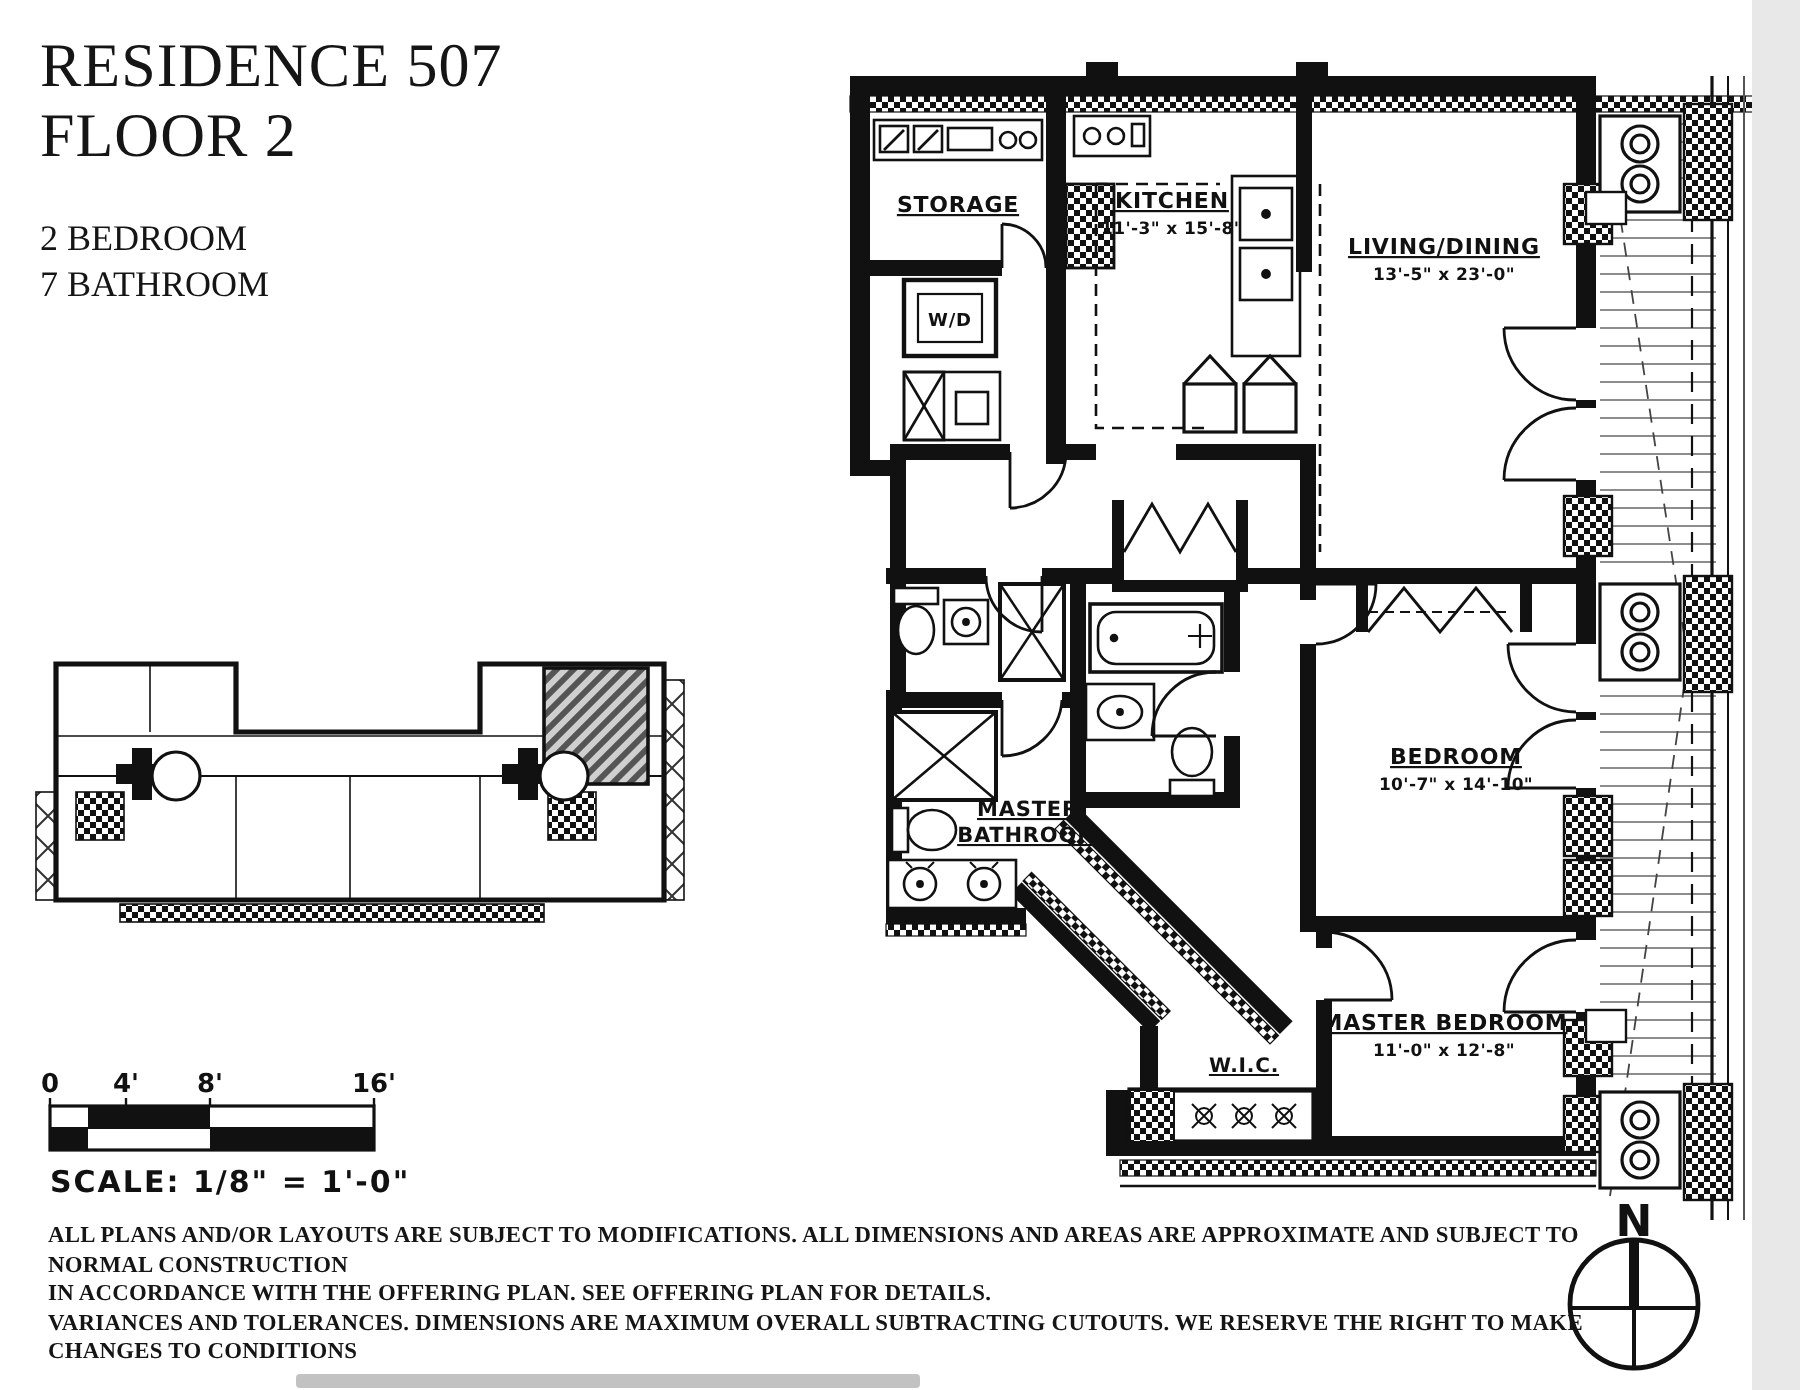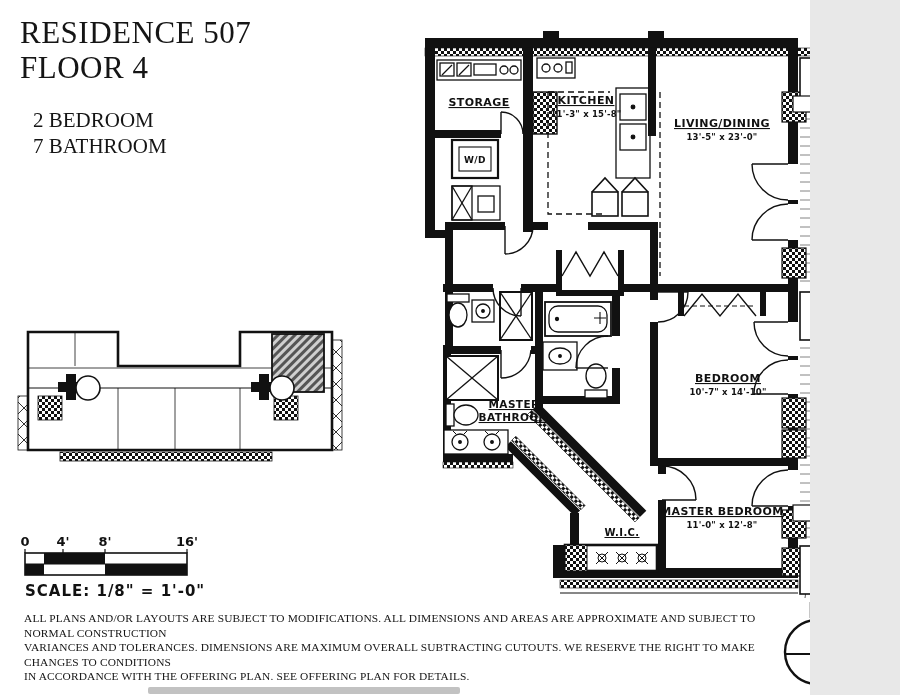--- a/index.html
+++ b/index.html
@@ -1,38 +1,38 @@
 <!DOCTYPE html>
 <html><head>
 <meta charset="utf-8">
 <style>
   html,body{margin:0;padding:0;background:#e8e8e8;}
-  #canvas{position:relative;width:810px;height:695px;background:#ffffff;overflow:hidden;
+  #canvas{position:relative;width:876px;height:695px;background:#ffffff;overflow:hidden;
           font-family:"Liberation Serif",serif;color:#151515;}
   .hdr{position:absolute;left:20px;top:16px;line-height:1.12;}
   .hdr .t{font-size:31px;letter-spacing:.5px;}
-  .hdr .s{font-size:21px;margin-top:2px;margin-left:13px;}
+  .hdr .s{font-size:18px;margin-top:2px;}
   .hdr .gap1{height:22px;}
   .hdr .gap2{height:26px;}
   .disc{position:absolute;left:24px;top:611px;width:770px;
-        font-size:11.4px;line-height:1.28;letter-spacing:.15px;font-weight:400;}
+        font-size:11.4px;line-height:1.28;letter-spacing:.15px;font-weight:700;}
   .artifact{position:absolute;left:148px;top:687px;width:312px;height:7px;
             background:#8f8f8f;opacity:.55;border-radius:2px;}
   svg text{font-family:"DejaVu Sans",sans-serif;fill:#111;}
   .rm{font-weight:bold;letter-spacing:.4px;}
   .dm{font-weight:bold;letter-spacing:.2px;}
 </style>
 </head>
 <body>
 
 <div id="canvas">
 
   <div class="hdr">
     <div class="t">RESIDENCE 507</div>
-    <div class="t">FLOOR 4</div>
+    <div class="t">FLOOR 2</div>
     <div class="gap1"></div>
     <div class="s">2 BEDROOM</div>
     <div class="s">7 BATHROOM</div>
     <div class="gap2"></div>
   </div>
 
   <svg width="900" height="695" viewBox="0 0 900 695" style="position:absolute;left:0;top:0;">
     <defs>
       <pattern id="chk" width="6" height="6" patternUnits="userSpaceOnUse">
         <rect width="6" height="6" fill="#fff"></rect>
@@ -417,18 +417,18 @@
       <text x="817" y="618" font-size="22" text-anchor="middle" font-weight="bold">N</text>
       <circle cx="817" cy="652" r="32" fill="none" stroke="#111" stroke-width="2.4"></circle>
       <line x1="785" y1="654" x2="849" y2="654" stroke="#111" stroke-width="2"></line>
       <line x1="817" y1="654" x2="817" y2="684" stroke="#111" stroke-width="2"></line>
       <line x1="817" y1="620" x2="817" y2="654" stroke="#111" stroke-width="5"></line>
     </g>
   </svg>
 
   <div class="disc">
     <div>ALL PLANS AND/OR LAYOUTS ARE SUBJECT TO MODIFICATIONS.  ALL DIMENSIONS AND AREAS ARE APPROXIMATE AND SUBJECT TO NORMAL CONSTRUCTION</div>
+    <div>IN ACCORDANCE WITH THE OFFERING PLAN.  SEE OFFERING PLAN FOR DETAILS.</div>
     <div>VARIANCES AND TOLERANCES.  DIMENSIONS ARE MAXIMUM OVERALL SUBTRACTING CUTOUTS.  WE RESERVE THE RIGHT TO MAKE CHANGES TO CONDITIONS</div>
-    <div>IN ACCORDANCE WITH THE OFFERING PLAN.  SEE OFFERING PLAN FOR DETAILS.</div>
   </div>
 
   <div class="artifact"></div>
 </div>
 
 </body></html>

